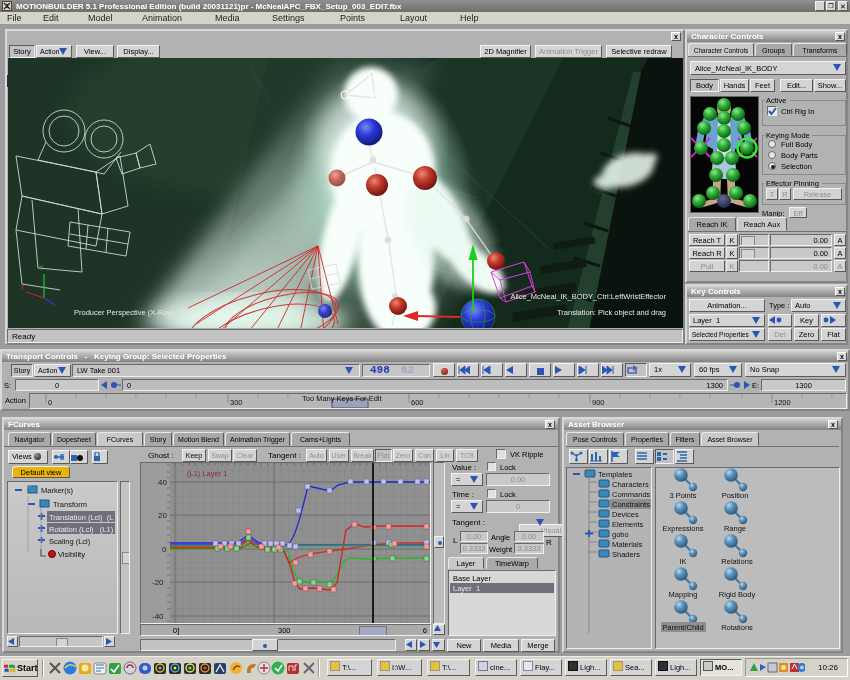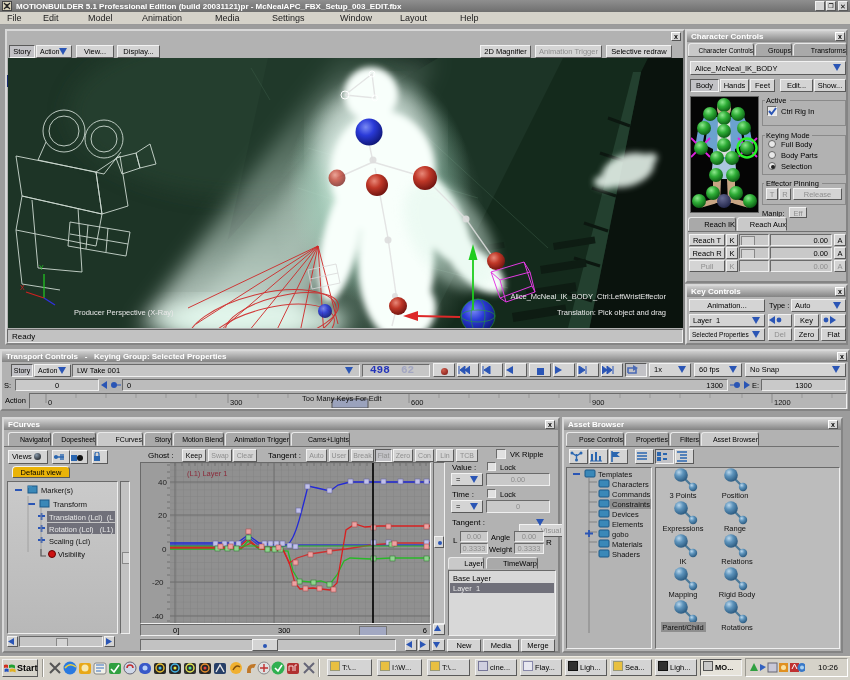--- a/index.html
+++ b/index.html
@@ -3,21 +3,21 @@
 html,body{margin:0;padding:0;width:850px;height:680px;overflow:hidden;background:#9c9c9c;
 font-family:"Liberation Sans",sans-serif;font-size:7.5px;color:#000;}
 div{position:absolute;box-sizing:border-box;}
 .b{background:#d4d4d4;border:1px solid;border-color:#f2f2f2 #5a5a5a #5a5a5a #f2f2f2;text-align:center;line-height:11px;white-space:nowrap;overflow:hidden;}
 .bp{background:#c2c2c6;border:1px solid;border-color:#5a5a5a #f2f2f2 #f2f2f2 #5a5a5a;text-align:center;line-height:11px;white-space:nowrap;overflow:hidden;}
 .sk{background:#c9c9c9;border:1px solid;border-color:#6a6a6a #efefef #efefef #6a6a6a;white-space:nowrap;overflow:hidden;}
 .gry{color:#8e8e8e;}
 .pan{background:#b2b2b2;border:2px outset #d8d8d8;}
 .ptit{background:linear-gradient(180deg,#cfcfcf,#838383);color:#fff;font-weight:bold;font-size:8px;line-height:11px;padding-left:4px;white-space:nowrap;}
 .xbtn{width:10px;height:9px;background:#d8d8d8;border:1px solid;border-color:#fff #555 #555 #fff;font-size:7px;line-height:7px;text-align:center;font-weight:bold;}
-.tab{background:#a9a9a9;border:1px solid;border-color:#e8e8e8 #5a5a5a #a9a9a9 #e8e8e8;border-radius:3px 3px 0 0;text-align:right;font-size:7.5px;overflow:hidden;white-space:nowrap;}
+.tab{background:#a9a9a9;border:1px solid;border-color:#e8e8e8 #5a5a5a #a9a9a9 #e8e8e8;border-radius:3px 3px 0 0;text-align:center;font-size:7.5px;overflow:hidden;white-space:nowrap;}
 .tabact{background:#c9c9c9;border-bottom:1px solid #c9c9c9;}
 .dd{width:0;height:0;border-left:4px solid transparent;border-right:4px solid transparent;border-top:7px solid #2a55b5;}
 .lbl{white-space:nowrap;line-height:10px;}
 svg{position:absolute;display:block;}
 </style></head><body>
 
 <div style="left:0;top:0;width:850px;height:12px;background:linear-gradient(180deg,#8f8f8f,#6f6f6f);"></div>
 <div style="left:2px;top:1px;width:10px;height:10px;background:#d9d2b8;border:1px solid #444;"></div>
 <svg style="left:3px;top:2px" width="8" height="8" viewBox="0 0 8 8">
     <path d="M1 1L7 7M7 1L1 7M4 2v4" stroke="#222" stroke-width="1.2" fill="none"></path>
@@ -27,21 +27,21 @@
 <div class="b" style="left:826px;top:1px;width:10px;height:10px;line-height:9px;font-size:6px;">❐</div>
 <div class="b" style="left:838px;top:1px;width:10px;height:10px;line-height:9px;font-size:7px;">✕</div>
 
 <div style="left:0;top:12px;width:850px;height:13px;background:#d5d2c9;border-bottom:1px solid #9a9a9a;"></div>
 <div style="left:7px;top:13px;font-size:9px;color:#222;">File</div>
 <div style="left:43px;top:13px;font-size:9px;color:#222;">Edit</div>
 <div style="left:88px;top:13px;font-size:9px;color:#222;">Model</div>
 <div style="left:142px;top:13px;font-size:9px;color:#222;">Animation</div>
 <div style="left:215px;top:13px;font-size:9px;color:#222;">Media</div>
 <div style="left:272px;top:13px;font-size:9px;color:#222;">Settings</div>
-<div style="left:340px;top:13px;font-size:9px;color:#222;">Window</div>
+<div style="left:340px;top:13px;font-size:9px;color:#222;">Points</div>
 <div style="left:400px;top:13px;font-size:9px;color:#222;">Layout</div>
 <div style="left:460px;top:13px;font-size:9px;color:#222;">Help</div>
 
 <div class="pan" style="left:5px;top:29px;width:680px;height:316px;"></div>
 <div class="ptit" style="left:7px;top:31px;width:676px;height:12px;background:linear-gradient(90deg,#16286e,#2a4490 40%,#7288c4);margin-top:44px;">Viewer</div>
 <div class="xbtn" style="left:671px;top:32px;">x</div>
 <div style="left:7px;top:43px;width:676px;height:15px;background:#b2b2b2;"></div>
 <div class="bp" style="left:9px;top:45px;width:26px;height:13px;">Story</div>
 <div class="b" style="left:36px;top:45px;width:36px;height:13px;text-align:left;padding-left:3px;font-size:7px;">Action</div>
 <div class="dd" style="left:59px;top:48px;"></div>

